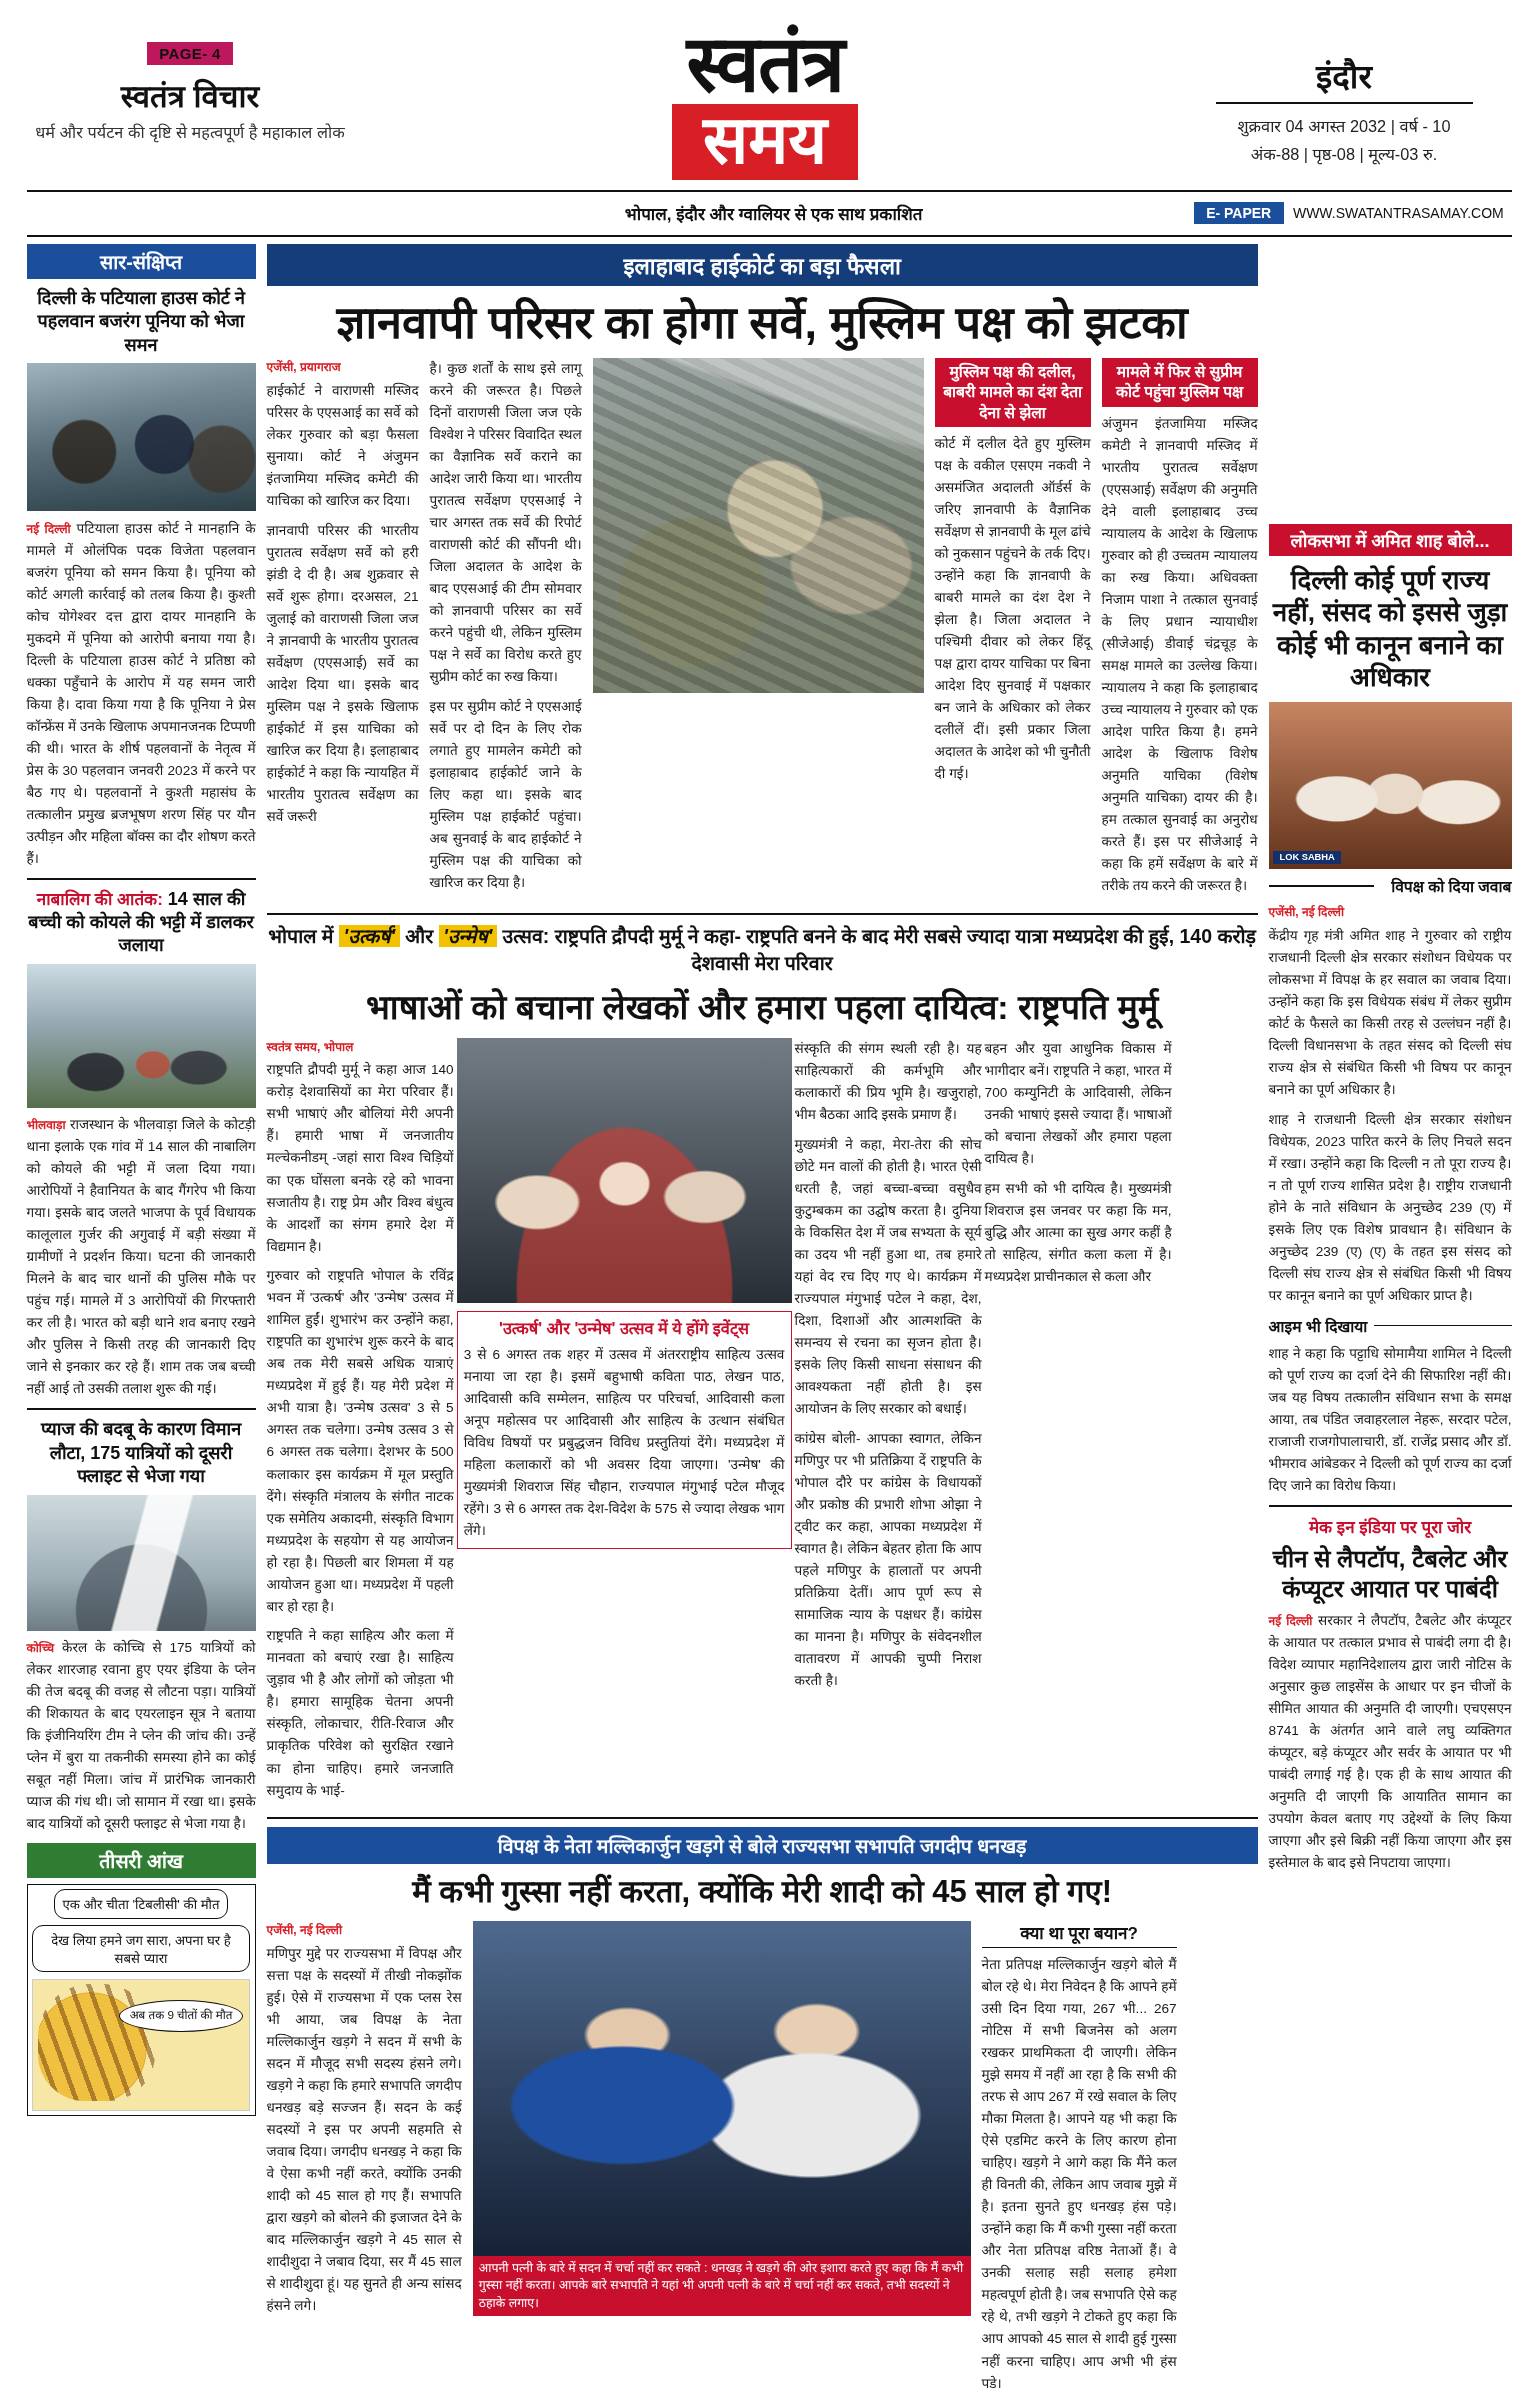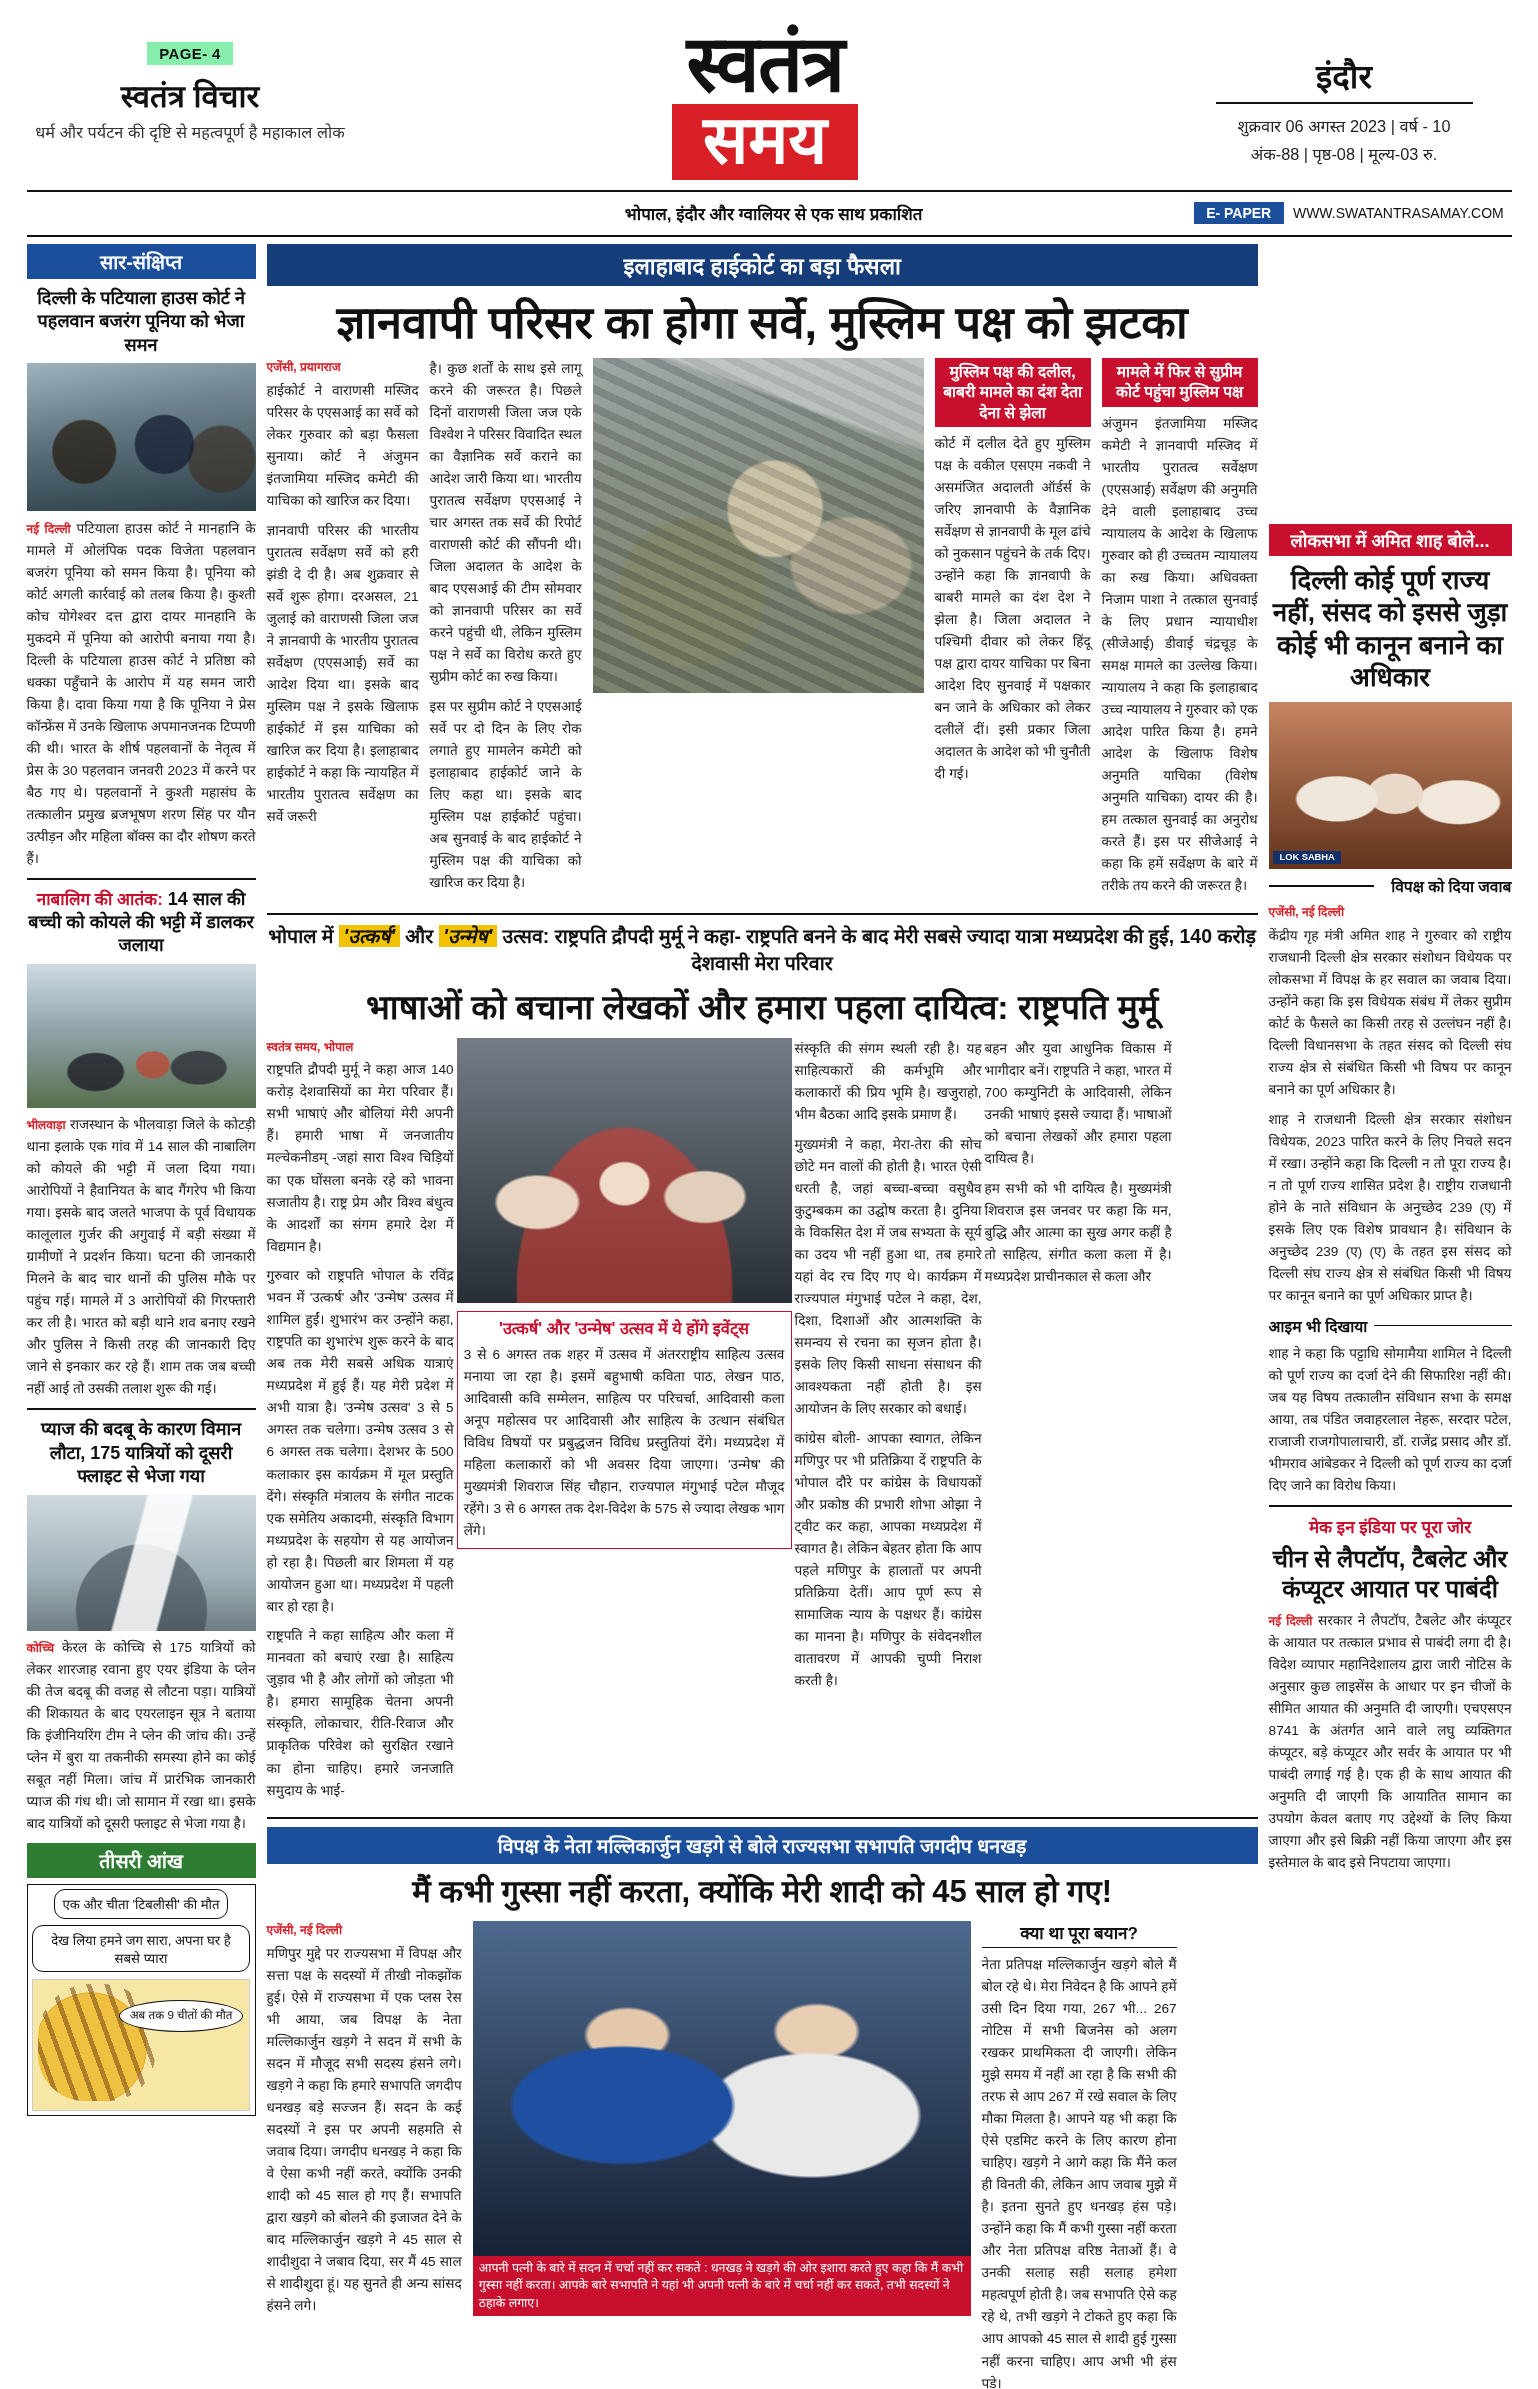--- a/index.html
+++ b/index.html
@@ -25,21 +25,21 @@
     gap: 0px;
     padding-bottom: 4.7px;
   }
   .mh-left {
     width: 327px;
     text-align: center;
     padding-top: 20px;
   }
   .page-badge {
     display: inline-block;
-    background: #86efac;
+    background: #be185d;
     color: #111;
     font-weight: bold;
     font-size: 15px;
     padding: 3.1px 12.4px;
     letter-spacing: 0.4px;
   }
   .mh-left h2 {
     margin: 9.3px 0 4.7px 0;
     font-size: 31px;
     font-weight: bold;
@@ -241,21 +241,21 @@
     </div>
 
     <div class="mh-center">
       <div class="logo-top">स्वतंत्र</div>
       <div class="logo-bottom">समय</div>
     </div>
 
     <div class="mh-right">
       <div class="city">इंदौर</div>
       <div class="rule"></div>
-      <div class="meta">शुक्रवार 06 अगस्त 2023 | वर्ष - 10</div>
+      <div class="meta">शुक्रवार 04 अगस्त 2032 | वर्ष - 10</div>
       <div class="meta">अंक-88 | पृष्ठ-08 | मूल्य-03 रु.</div>
     </div>
   </div>
 
   <div class="strapline">
     <div style="width:327px"></div>
     <div class="pub">भोपाल, इंदौर और ग्वालियर से एक साथ प्रकाशित</div>
     <div class="epaper">
       <span class="epaper-btn">E- PAPER</span>
       <span class="epaper-url">WWW.SWATANTRASAMAY.COM</span>

